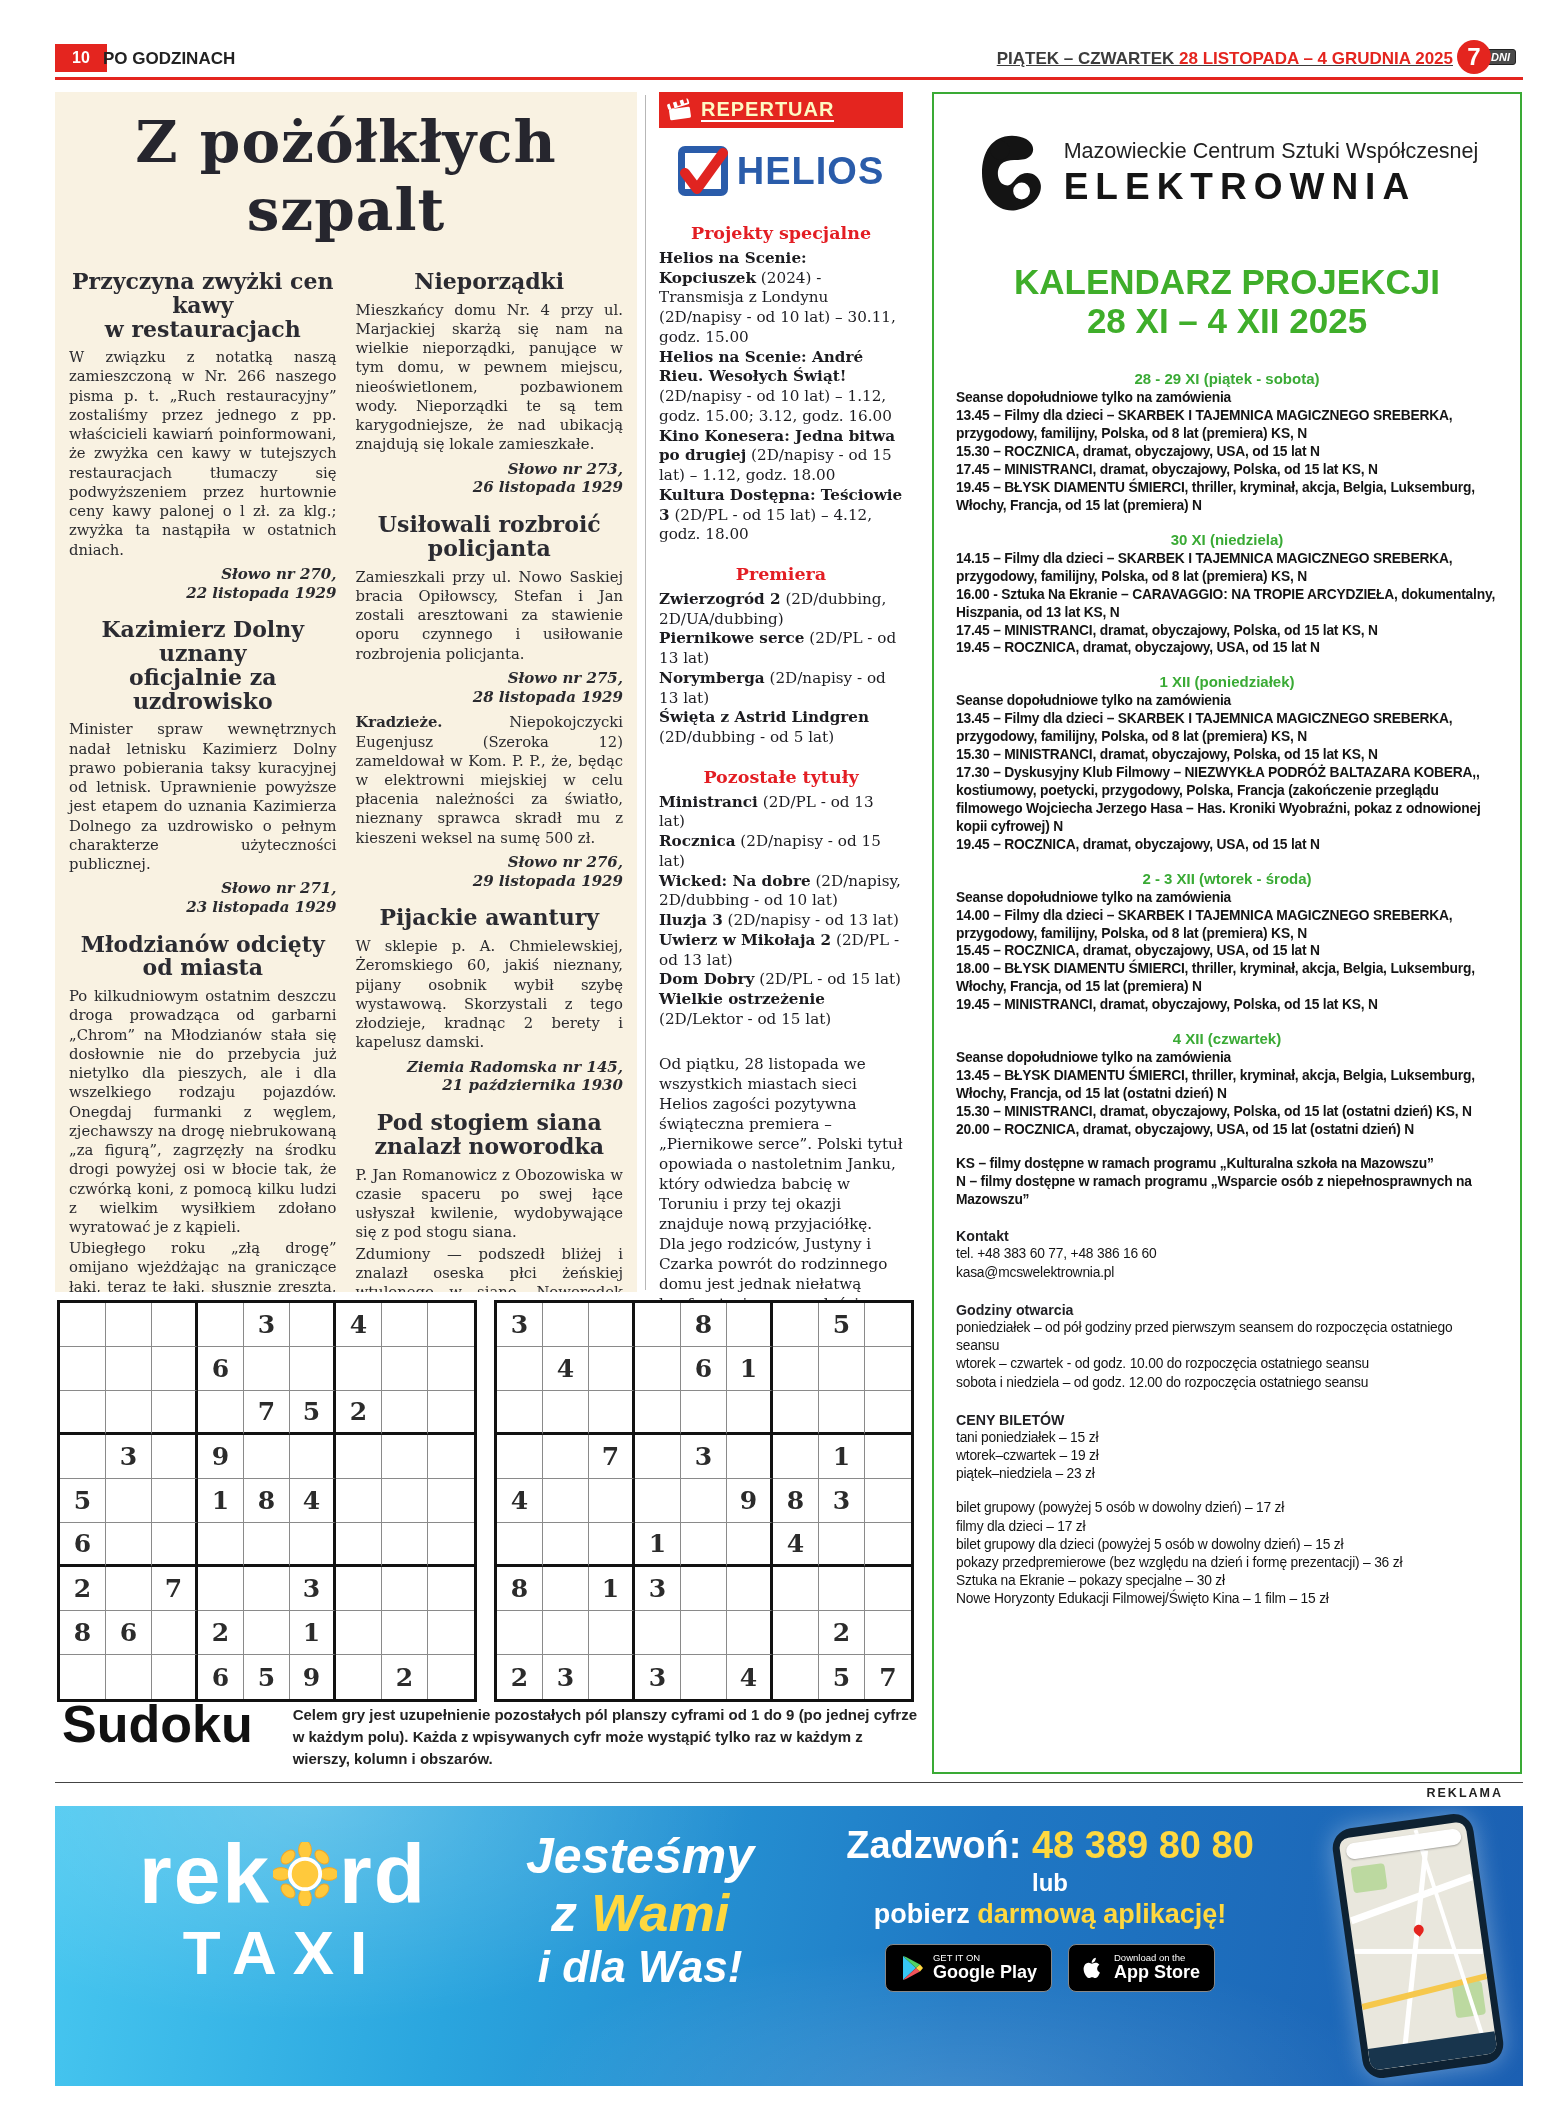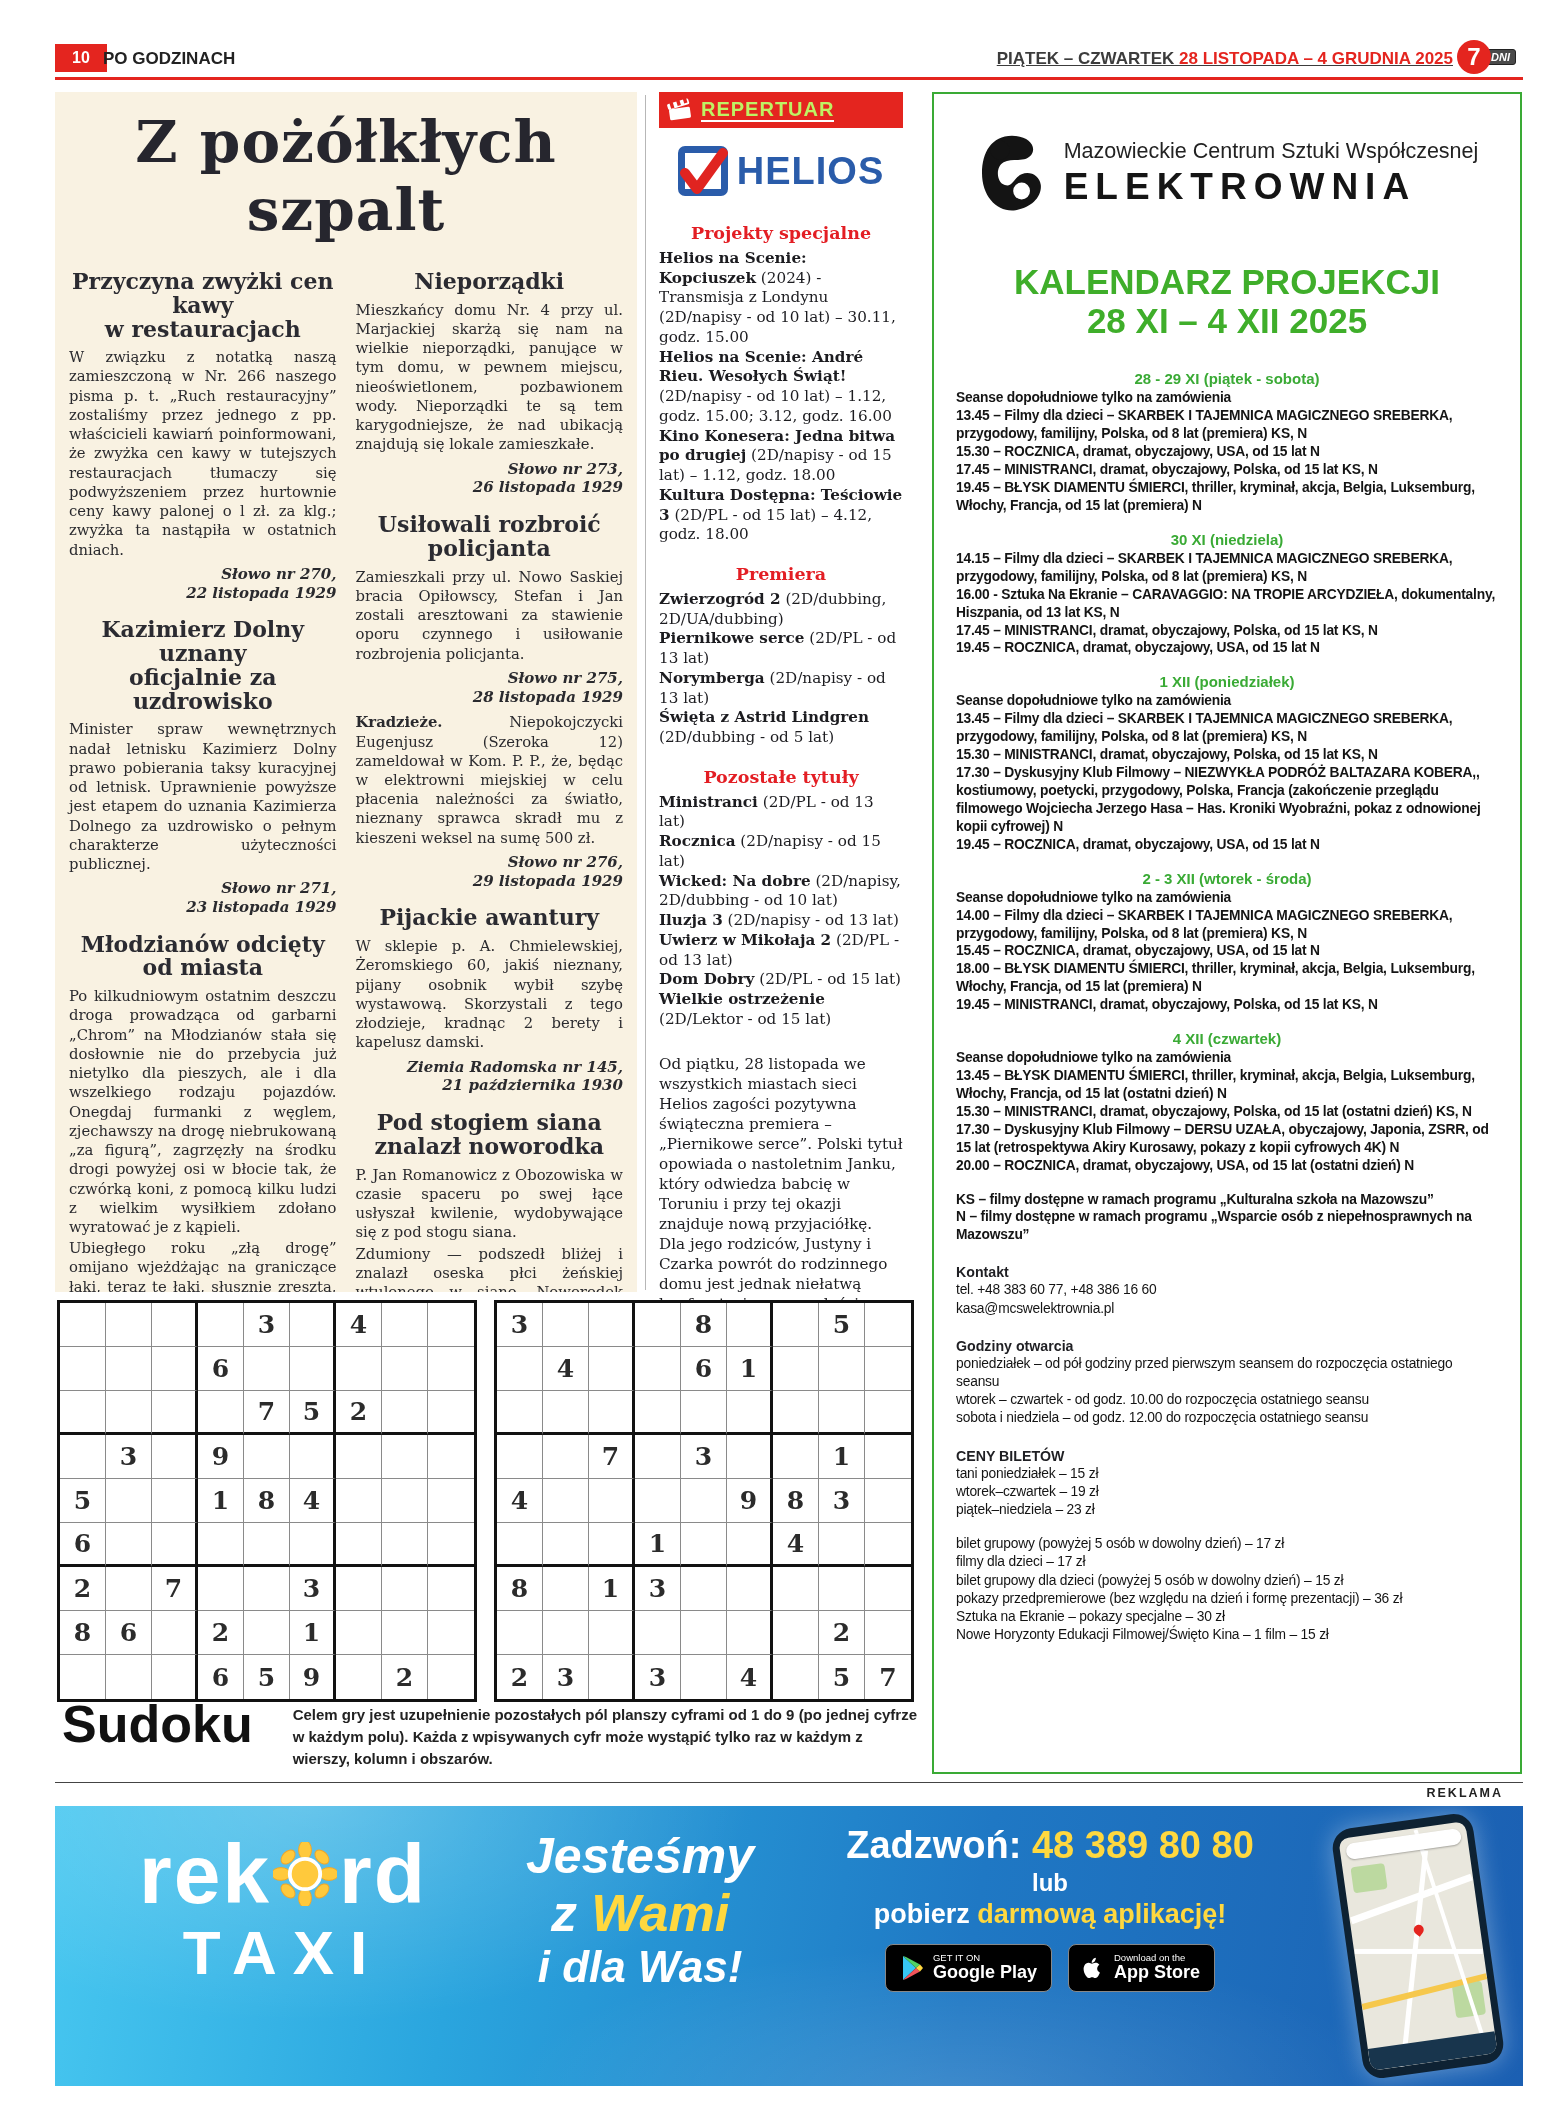--- a/index.html
+++ b/index.html
@@ -30,21 +30,21 @@
   .blk-h{font-weight:bold;font-size:22px;line-height:1.08;text-align:center;margin:16px 0 6px;white-space:pre-line;color:#2b2b31;}
   .blk-p{text-align:justify;margin:0 0 2px;}
   .blk-p .lead{font-weight:bold;}
   .blk-sig{font-weight:bold;font-style:italic;text-align:right;font-size:15px;line-height:1.25;
            margin:6px 0 6px;white-space:pre-line;}
 
   .divider-v{position:absolute;left:645px;top:95px;width:1px;height:1195px;background:#b7b7b7;}
 
   
   .repertuar{position:absolute;left:659px;top:92px;width:244px;}
-  .rep-banner{background:#e4251f;color:#bef264;display:flex;align-items:center;gap:8px;padding:4px 8px;height:28px;}
+  .rep-banner{background:#e4251f;color:#fef9c3;display:flex;align-items:center;gap:8px;padding:4px 8px;height:28px;}
   .rep-banner .lbl{font-weight:bold;font-size:20px;letter-spacing:1px;border-bottom:2px solid #fff;line-height:1.05;}
   .helios{display:flex;align-items:center;justify-content:center;gap:9px;margin:18px 0 4px;}
   .helios-box{position:relative;width:36px;height:36px;border:7px solid #2a5caa;border-radius:7px;background:#fff;}
   .helios-check{position:absolute;left:-8px;top:-6px;width:52px;height:50px;}
   .helios-word{font-weight:bold;font-size:38px;color:#2a5caa;letter-spacing:1px;font-family:"Liberation Sans",sans-serif;}
   .rep-list{font-family:"DejaVu Serif",serif;font-size:15.2px;line-height:1.3;color:#1c1c20;margin-top:26px;}
   .rep-h{color:#e31e24;font-weight:bold;text-align:center;font-size:17.5px;margin:18px 0 4px;}
   .rep-item{margin:0;}
   .rep-item b{font-weight:bold;}
   .rep-par{font-family:"DejaVu Serif",serif;font-size:15.2px;line-height:1.32;margin-top:24px;color:#1c1c20;}
@@ -272,21 +272,20 @@
           <div class="ele-line">14.00 – Filmy dla dzieci – SKARBEK I TAJEMNICA MAGICZNEGO SREBERKA, przygodowy, familijny, Polska, od 8 lat (premiera) KS, N</div>
           <div class="ele-line">15.45 – ROCZNICA, dramat, obyczajowy, USA, od 15 lat N</div>
           <div class="ele-line">18.00 – BŁYSK DIAMENTU ŚMIERCI, thriller, kryminał, akcja, Belgia, Luksemburg, Włochy, Francja, od 15 lat (premiera) N</div>
           <div class="ele-line">19.45 – MINISTRANCI, dramat, obyczajowy, Polska, od 15 lat KS, N</div>
         </div>
         <div class="ele-day">
           <div class="ele-day-h">4 XII (czwartek)</div>
           <div class="ele-note-line">Seanse dopołudniowe tylko na zamówienia</div>
           <div class="ele-line">13.45 – BŁYSK DIAMENTU ŚMIERCI, thriller, kryminał, akcja, Belgia, Luksemburg, Włochy, Francja, od 15 lat (ostatni dzień) N</div>
           <div class="ele-line">15.30 – MINISTRANCI, dramat, obyczajowy, Polska, od 15 lat (ostatni dzień) KS, N</div>
-          <div class="ele-line">17.30 – Dyskusyjny Klub Filmowy – DERSU UZAŁA, obyczajowy, Japonia, ZSRR, od 15 lat (retrospektywa Akiry Kurosawy, pokazy z kopii cyfrowych 4K) N</div>
           <div class="ele-line">20.00 – ROCZNICA, dramat, obyczajowy, USA, od 15 lat (ostatni dzień) N</div>
         </div>
       </div>
     <div class="ele-notes">
         <div class="ele-line">KS – filmy dostępne w ramach programu „Kulturalna szkoła na Mazowszu”</div>
         <div class="ele-line">N – filmy dostępne w ramach programu „Wsparcie osób z niepełnosprawnych na Mazowszu”</div>
       </div>
     <div class="ele-block">
       <div class="ele-block-h">Kontakt</div>
       <div class="ele-plain">

